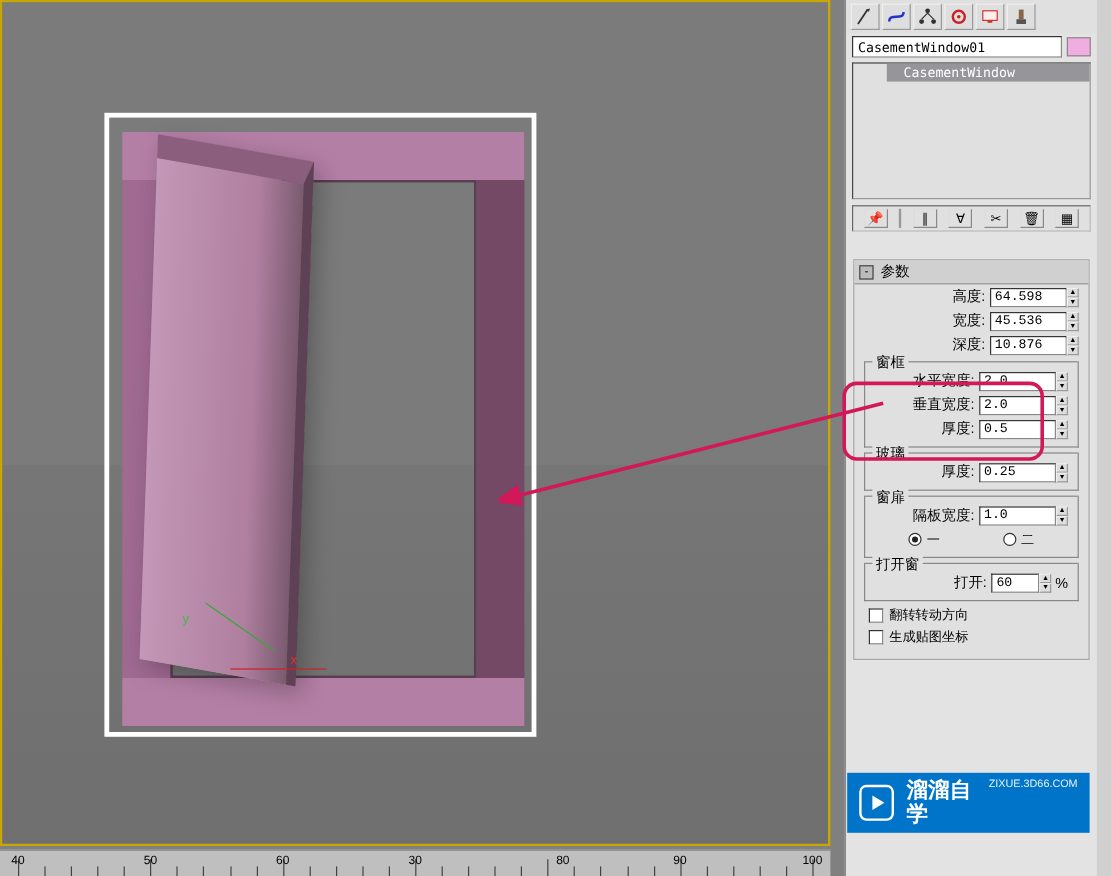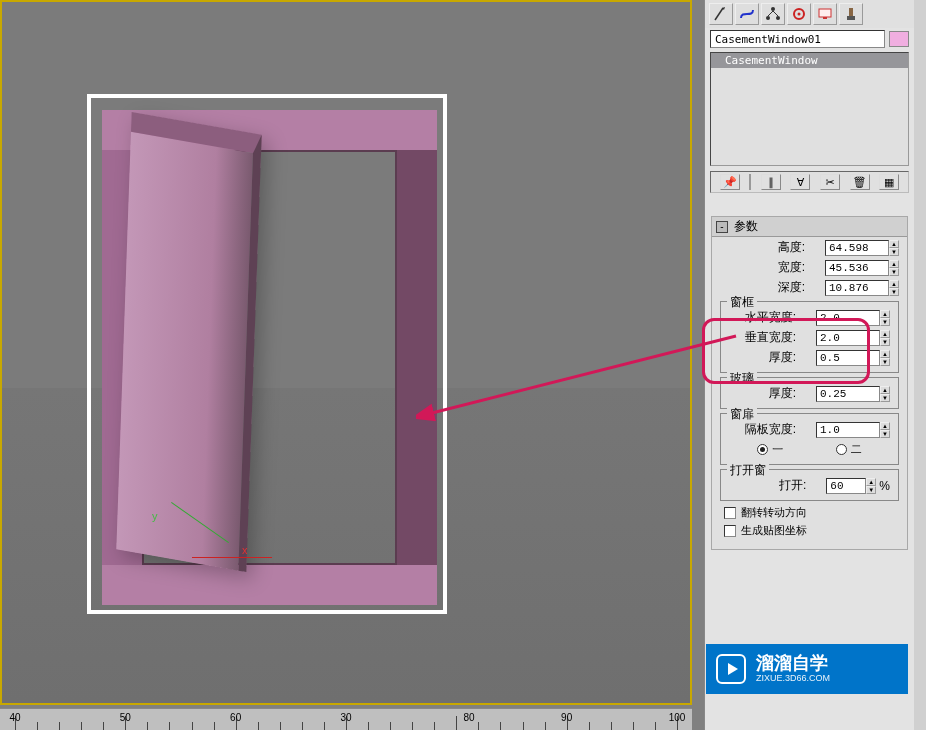--- a/index.html
+++ b/index.html
@@ -99,33 +99,34 @@
 
 .mod-list {
   margin: 2px 5px; height: 114px; background: #e0e0e0; border: 1px inset #999;
 }
 .mod-item {
   background: #96969a;
   color: #fff;
   padding: 1px 14px;
   font-size: 11px;
   font-family: monospace;
+  margin-left: 28px;
 }
 
 .small-bar { margin: 3px 5px; height: 22px; background: #e0e0e0; border: 1px inset #bbb; display: flex; align-items: center; justify-content: space-around; padding: 0 4px; }
 .small-bar .tiny { width: 20px; height: 16px; display: flex; align-items: center; justify-content: center; border: 1px outset #ddd; font-size: 11px; }
 .small-bar .sep { width: 2px; height: 16px; background: #999; }
 
 .param-panel { margin: 20px 6px 0 6px; background: #e0e0e0; border: 1px solid #a8a8a8; padding-bottom: 8px; }
 .rollout-header { display: flex; align-items: center; background: #d0d0d0; border-bottom: 1px solid #999; padding: 1px 4px; }
 .rollout-btn { width: 12px; height: 12px; border: 1px solid #444; background: #bbb; display: flex; align-items: center; justify-content: center; margin-right: 6px; font-size: 10px; line-height: 1; }
 .rollout-title { flex: 1; font-size: 12px; }
 
 .field-row { display: flex; align-items: center; height: 19px; margin: 1px 8px; }
-.field-label { flex: 1; text-align: right; padding-right: 20px; font-size: 12px;}
+.field-label { flex: 1; text-align: right; padding-right: 4px; font-size: 12px;}
 .spinner { display: flex; align-items: center; }
 .spinner-input {
   width: 64px; height: 16px; padding: 0 3px;
   background: #fff; border: 1px inset #888;
   font-family: Liberation Mono, monospace; font-size: 11px;
 }
 .spinner-btns { display: flex; flex-direction: column; }
 .sp-btn { width: 10px; height: 8px; background: #ddd; border: 1px outset #eee; font-size: 6px; line-height: 1; text-align: center;}
 
 .group-box { margin: 4px 8px; border: 1px solid #888; border-top: none; padding: 6px 0 4px 0; position: relative;}
@@ -163,21 +164,21 @@
 
 
 .watermark{
   position: absolute; right: 18px; bottom: 36px;
   width: 202px; height: 50px;
   background: #0074c9;
   display: flex; align-items:center; color:#fff; gap:10px; padding:0 10px;
 }
 .watermark .play{ width:30px; height:30px; border:2px solid #fff; border-radius:6px; display:flex; align-items:center; justify-content:center; }
 .watermark .play::after{ content:''; border-left:10px solid #fff; border-top:6px solid transparent; border-bottom:6px solid transparent; margin-left:3px;}
-.wm-txt{ display:flex; flex-direction:column; line-height:1.1;}
+.wm-txt{ display:flex; flex-direction:row; line-height:1.1;}
 .wm-big{ font-size:18px; font-weight:bold;}
 .wm-small{ font-size:9px; opacity:.9;}
 </style>
 </head>
 <body>
 
 <div class="viewport">
   <div class="viewport-inner">
     <div class="frame-back"></div>
     <div class="frame-body"></div>

